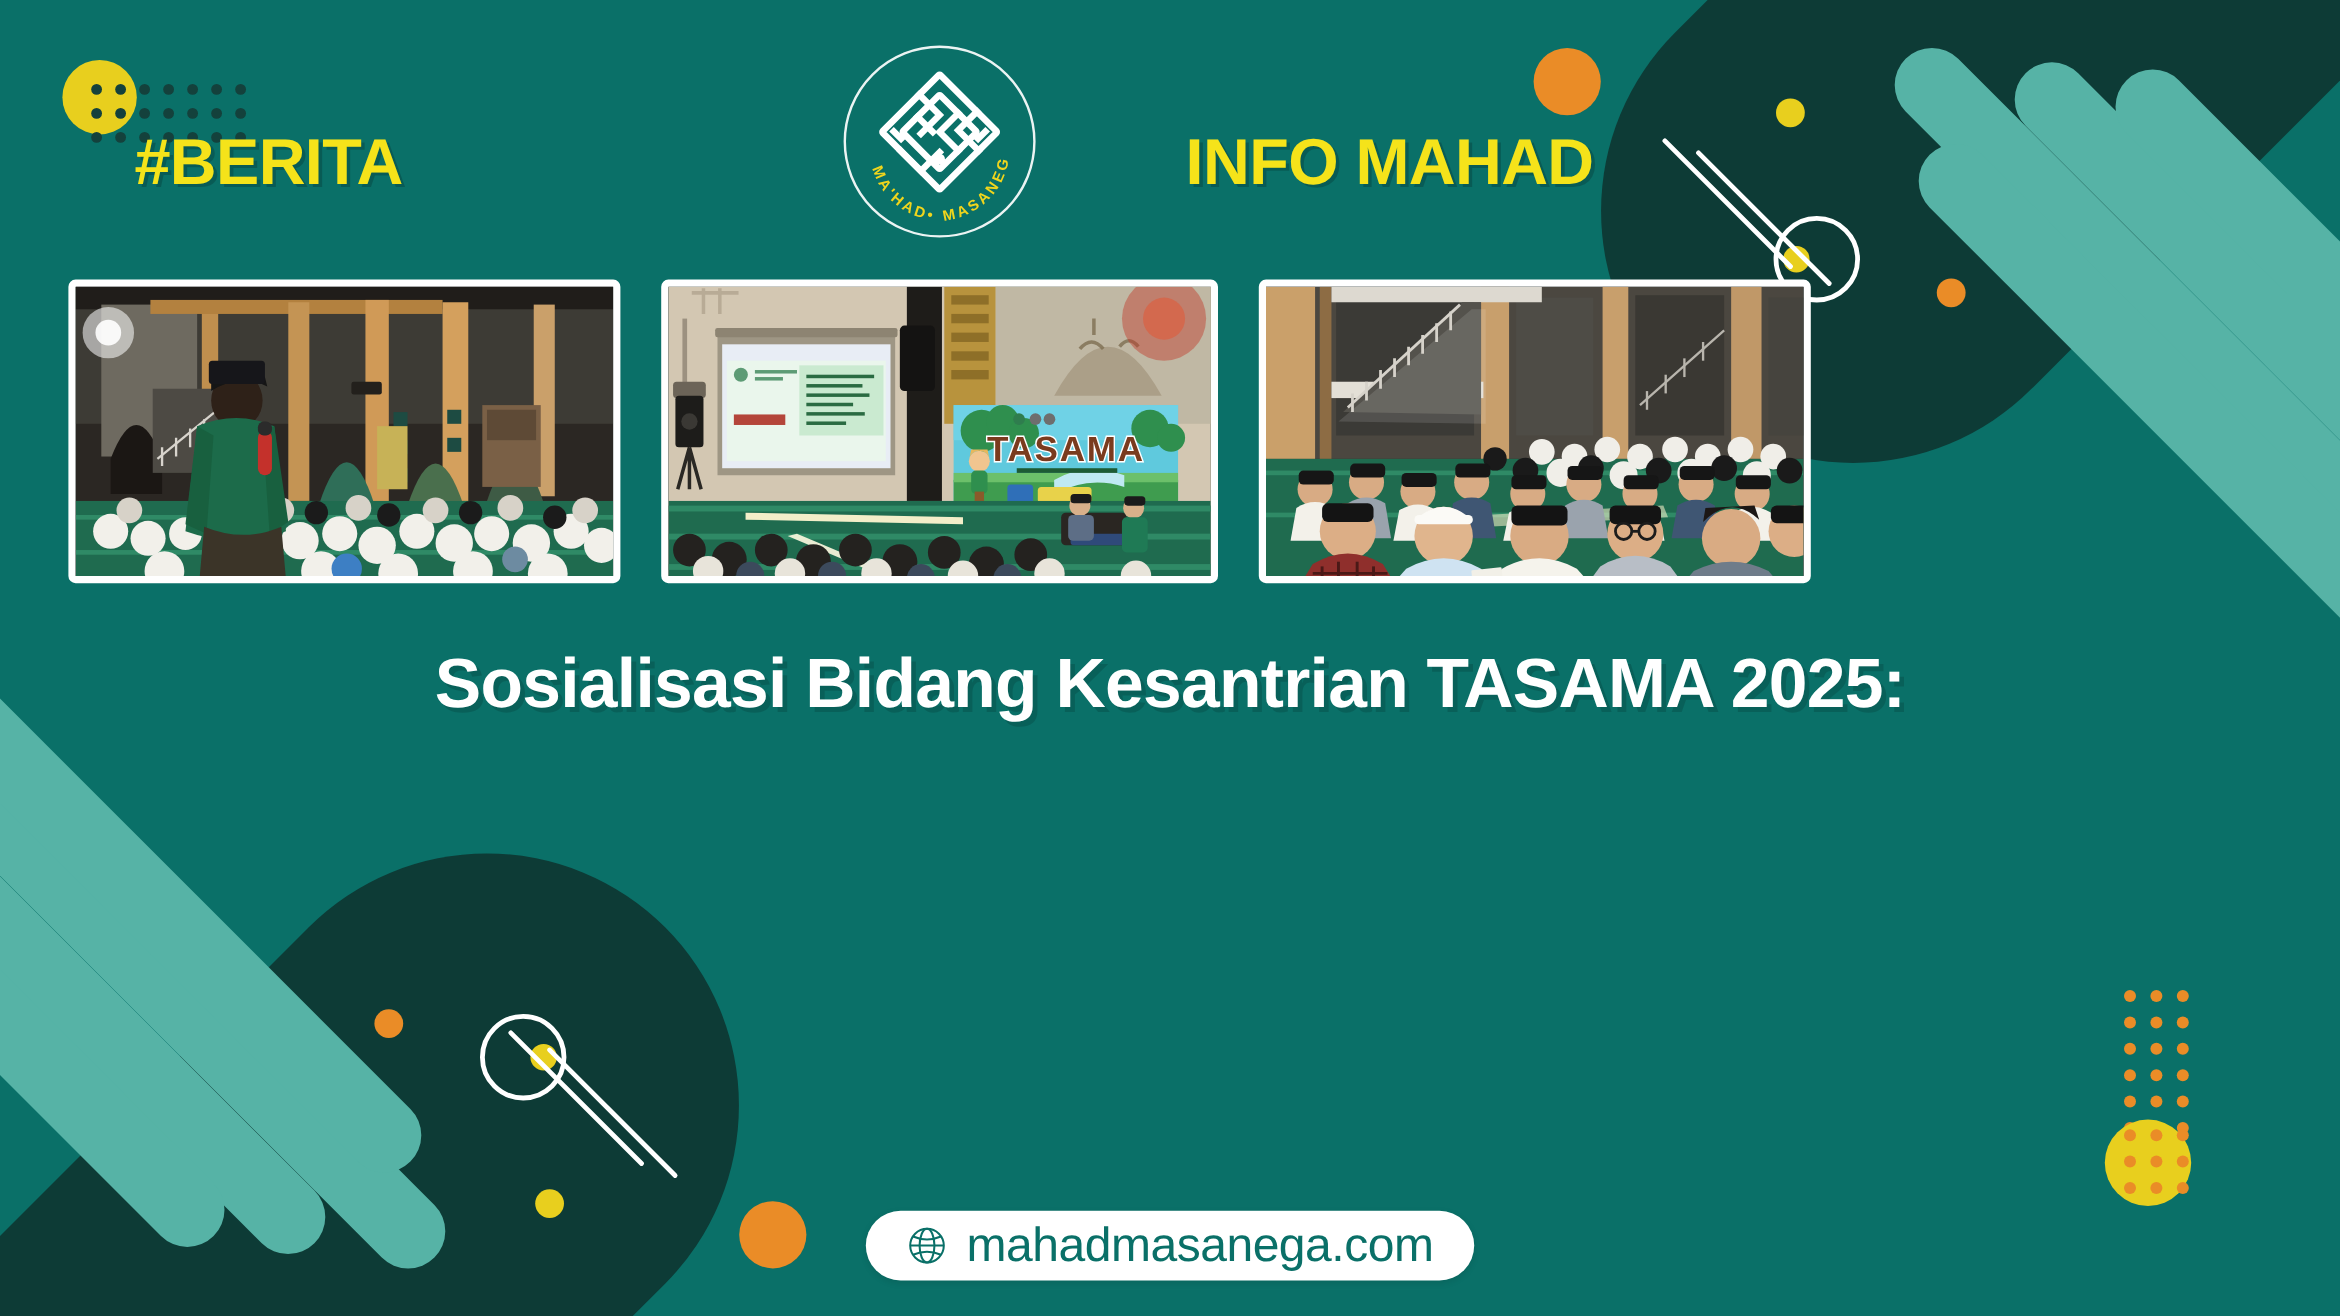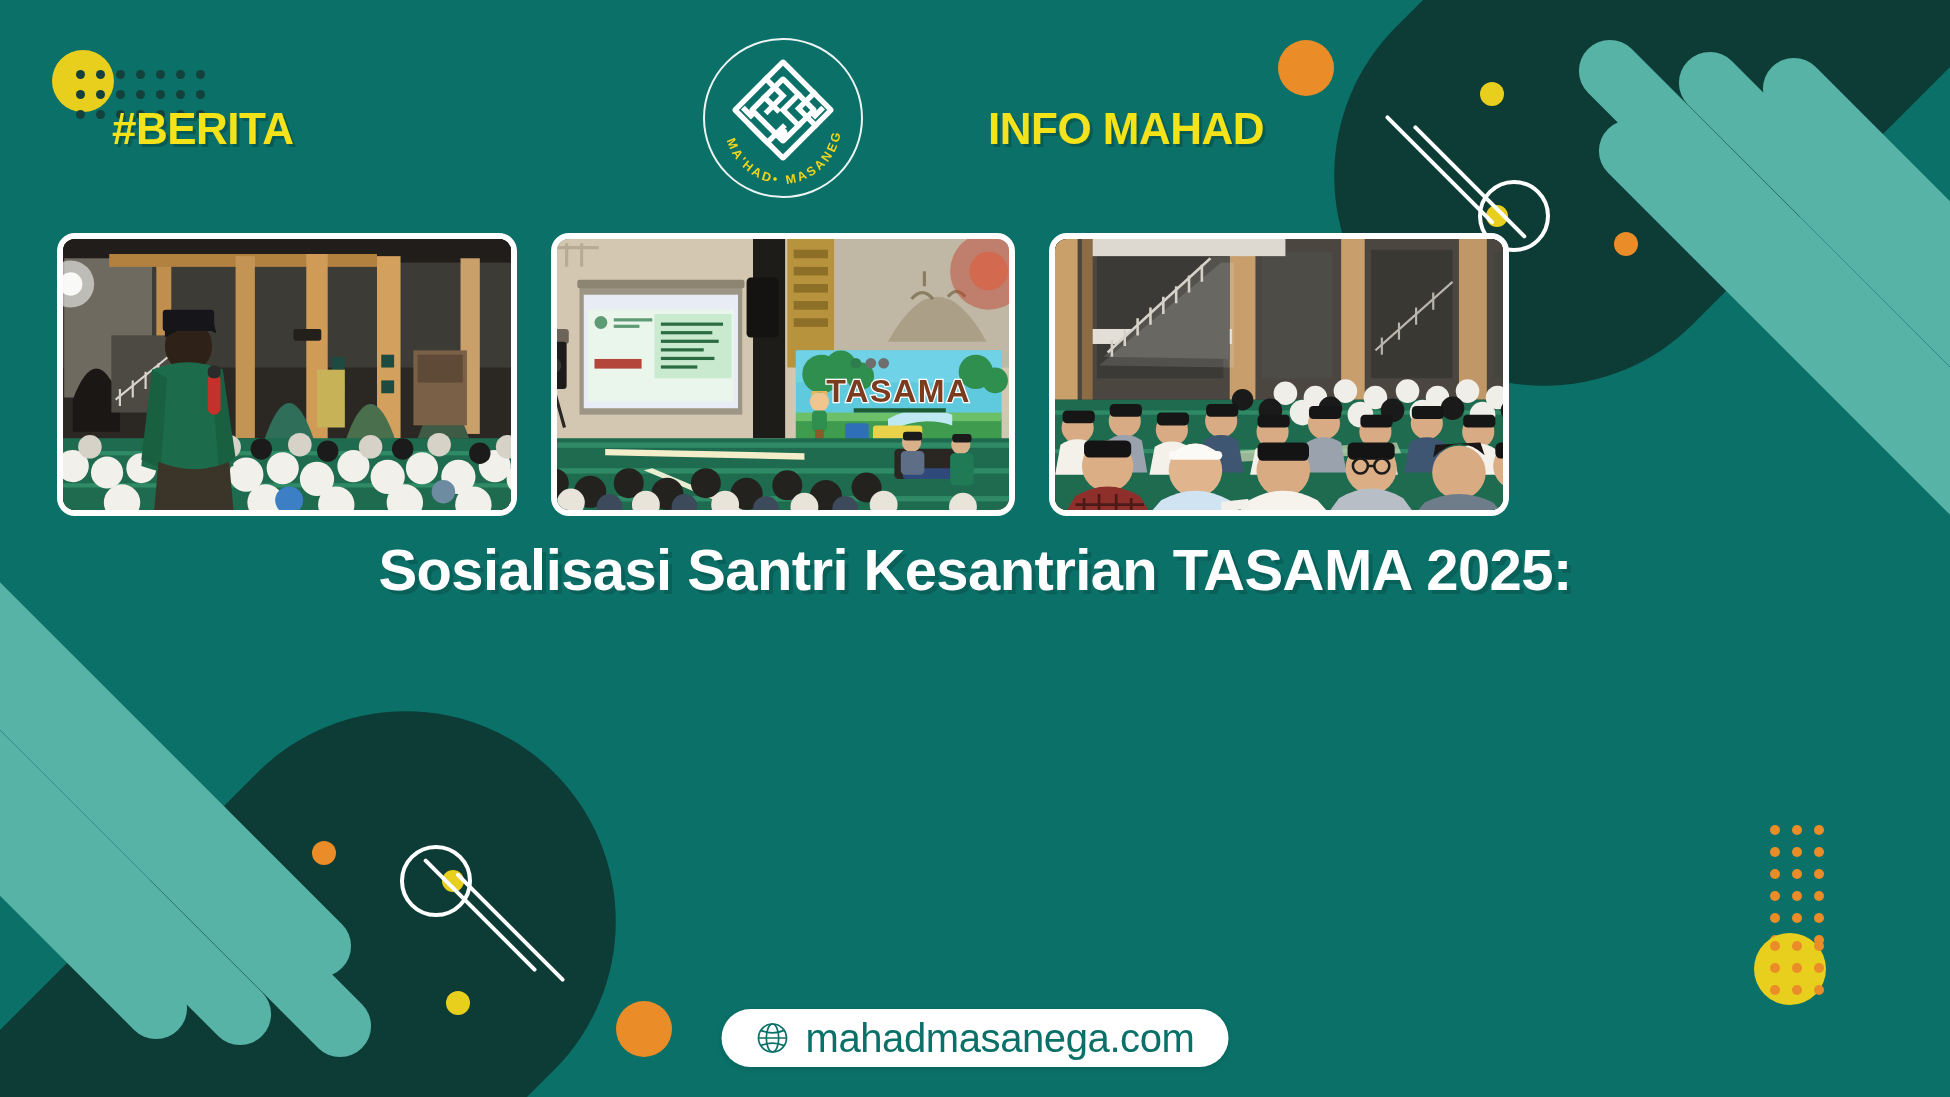--- a/index.html
+++ b/index.html
@@ -76,21 +76,21 @@
     position:absolute; left:12px; top:114px;
     width:72px; height:72px; border-radius:50%;
     background:#e8cf1e;
   }
   .br-dots-over { position:absolute; left:22px; top:116px; display:grid; grid-template-columns:repeat(3,22px); grid-template-rows:repeat(3,22px); z-index:3; }
   .br-dots-over i { width:10px; height:10px; border-radius:50%; background:#ea8c27; display:block; margin:auto; }
 
   
   .kicker {
     position:absolute; top:104px;
-    font-size:44px; font-weight:bold; letter-spacing:-0.5px;
+    font-size:54px; font-weight:bold; letter-spacing:-0.5px;
     color:#f5e31a;
     text-shadow:3px 3px 0 rgba(0,0,0,0.18);
     white-space:nowrap;
   }
   .kicker.left  { left:112px; }
   .kicker.right { left:988px; }
 
   
   .logo-wrap {
     position:absolute; left:703px; top:38px;
@@ -98,22 +98,22 @@
   }
   .logo-ring {
     position:absolute; inset:0; border-radius:50%;
     border:2px solid rgba(255,255,255,0.92);
   }
   .logo-svg { position:absolute; inset:0; }
 
   
   .photos { position:absolute; left:0; top:233px; width:1950px; height:253px; }
   .photo {
-    position:absolute; top:0; height:283px;
-    border-radius:18px; border:6px solid #ffffff;
+    position:absolute; top:0; height:253px;
+    border-radius:6px; border:6px solid #ffffff;
     overflow:hidden; background:#23302c;
   }
   .photo.p1 { left:57px;   width:460px; }
   .photo.p2 { left:551px;  width:464px; }
   .photo.p3 { left:1049px; width:460px; }
   .photo .scene { position:absolute; inset:0; overflow:hidden; }
 
   
   .headline {
     position:absolute; left:0; right:0; top:533px;
@@ -691,21 +691,21 @@
           </g>
 
           <rect x="176" y="244" width="26" height="9" rx="1" fill="#f2f0e8" transform="rotate(-6 189 248)"></rect>
         </svg>
       </div>
     </div>
 
   </div>
 
   <div class="headline">
-    <span>Sosialisasi Santri Kesantrian TASAMA 2025:</span>
+    <span>Sosialisasi Bidang Kesantrian TASAMA 2025:</span>
   </div>
 
   <div class="site-pill">
     <svg class="globe" viewBox="0 0 34 34">
       <g fill="none" stroke="#0a7068" stroke-width="1.7">
         <circle cx="17" cy="17" r="14"></circle>
         <ellipse cx="17" cy="17" rx="6.2" ry="14"></ellipse>
         <path d="M3,17 L31,17"></path>
         <path d="M5.4,9.4 q11.6,5 23.2,0"></path>
         <path d="M5.4,24.6 q11.6,-5 23.2,0"></path>

